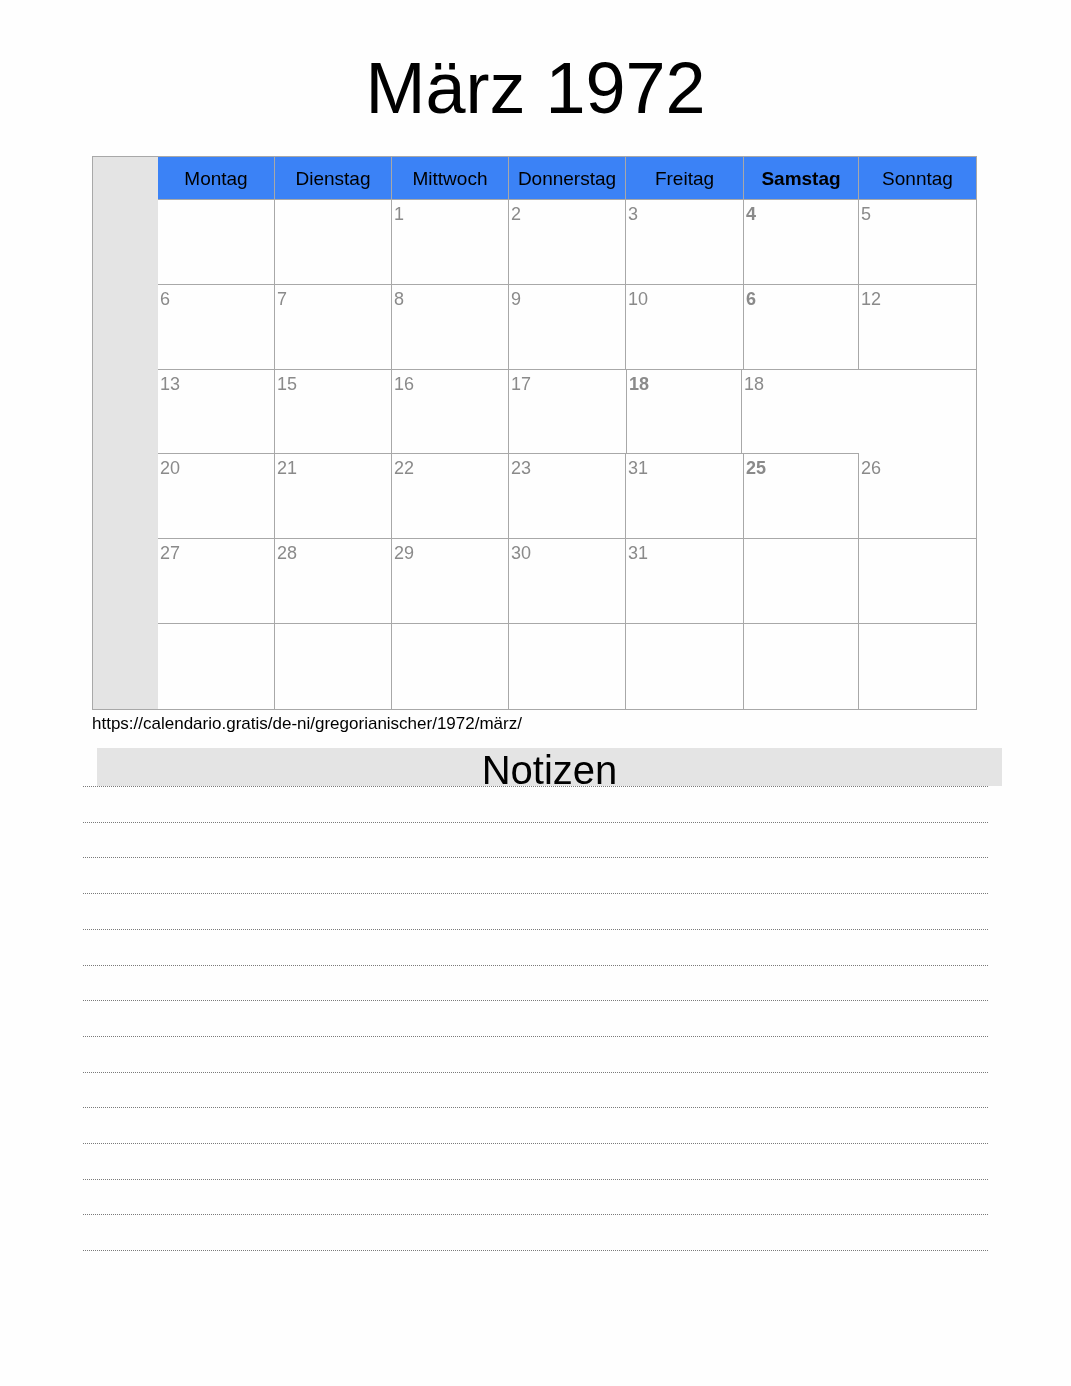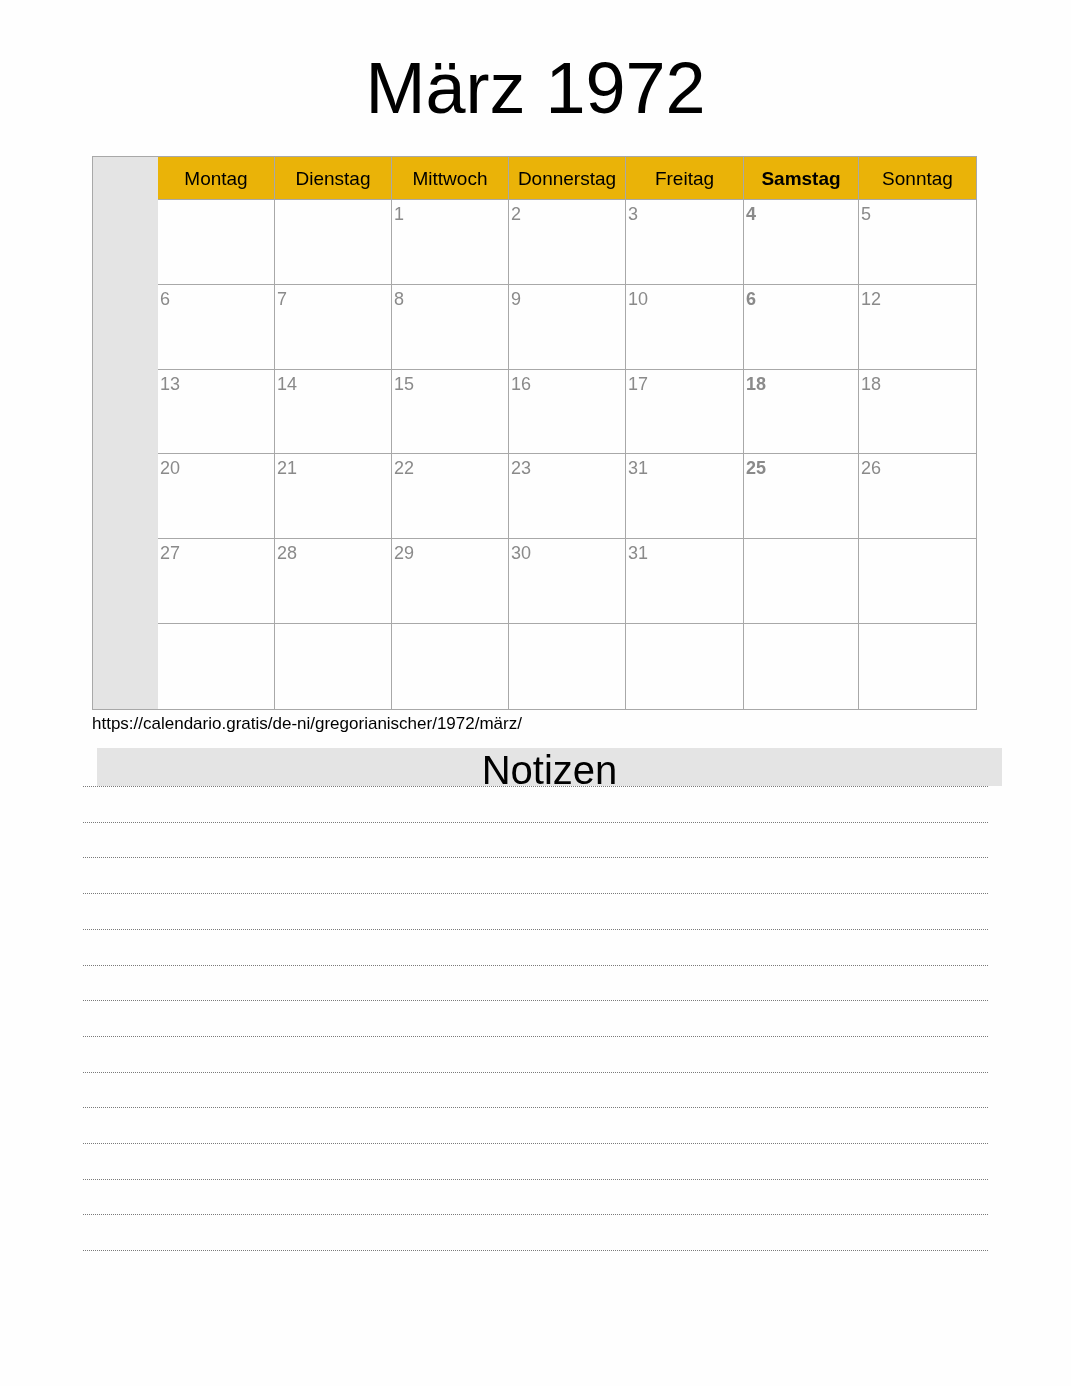--- a/index.html
+++ b/index.html
@@ -2,21 +2,21 @@
 <html><head>
 <meta charset="utf-8">
 <style>
   html, body { margin:0; padding:0; background:#fefefe; }
   body { width:1071px; height:1386px; position:relative; font-family:"Liberation Sans", sans-serif; color:#000; overflow:hidden; }
   .title { position:absolute; left:0; top:38px; width:1071px; text-align:center; font-size:72px; line-height:100px; }
   .cal { position:absolute; left:92px; top:156px; width:885px; height:554px; border:1px solid #a8a8a8; box-sizing:border-box; }
   .weekcol { position:absolute; left:0; top:0; width:65px; height:552px; background:#e4e4e4; border-right:1px solid #a8a8a8; }
   .grid { position:absolute; left:65px; top:0; width:818px; }
   .hdr-row, .row { display:flex; }
-  .hdr { height:43px; background:#eab308; border-right:1px solid #a8a8a8; border-bottom:1px solid #a8a8a8; box-sizing:border-box; text-align:center; font-size:19px; line-height:44px; }
+  .hdr { height:43px; background:#3b82f6; border-right:1px solid #a8a8a8; border-bottom:1px solid #a8a8a8; box-sizing:border-box; text-align:center; font-size:19px; line-height:44px; }
   .cell { height:84.8px; border-right:1px solid #a8a8a8; border-bottom:1px solid #a8a8a8; box-sizing:border-box; font-size:18px; color:#8a8a8a; padding:4px 0 0 2px; background:#fefefe; }
   .row:last-child .cell { border-bottom:none; }
   .c0 { width:117px; } .c1 { width:117px; } .c2 { width:117px; } .c3 { width:117px; } .c4 { width:118px; } .c5 { width:115px;font-weight:bold; } .c6 { width:117px; border-right:none !important; }
   .url { position:absolute; left:92px; top:713px; font-size:17px; line-height:22px; }
   .notes-hdr { position:absolute; left:97px; top:748px; width:905px; height:38px; background:#e4e4e4; text-align:center; font-size:40px; line-height:44px; overflow:visible; }
   .notes-hdr span { position:relative; top:0; }
   .line { position:absolute; left:83px; width:905px; height:0; border-top:1px dotted #7a7a7a; }
 </style>
 </head>
 <body>
@@ -49,21 +49,20 @@
           <div class="cell c0">6</div>
           <div class="cell c1">7</div>
           <div class="cell c2">8</div>
           <div class="cell c3">9</div>
           <div class="cell c4">10</div>
           <div class="cell c5">6</div>
           <div class="cell c6">12</div>
         </div>
         <div class="row">
           <div class="cell c0">13</div>
-          <div class="cell c1">14</div>
           <div class="cell c2">15</div>
           <div class="cell c3">16</div>
           <div class="cell c4">17</div>
           <div class="cell c5">18</div>
           <div class="cell c6">18</div>
         </div>
         <div class="row">
           <div class="cell c0">20</div>
           <div class="cell c1">21</div>
           <div class="cell c2">22</div>

